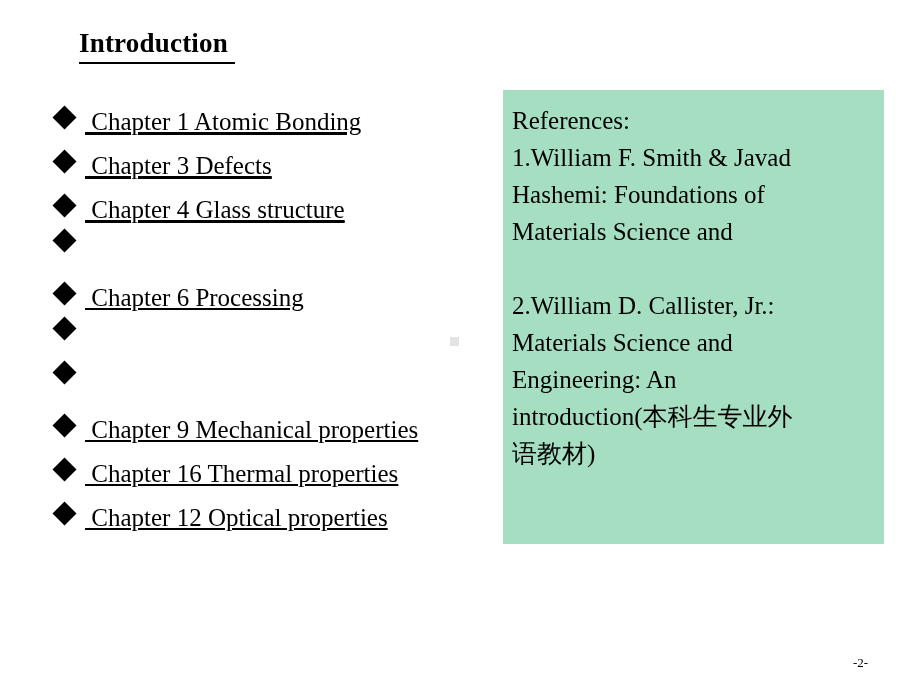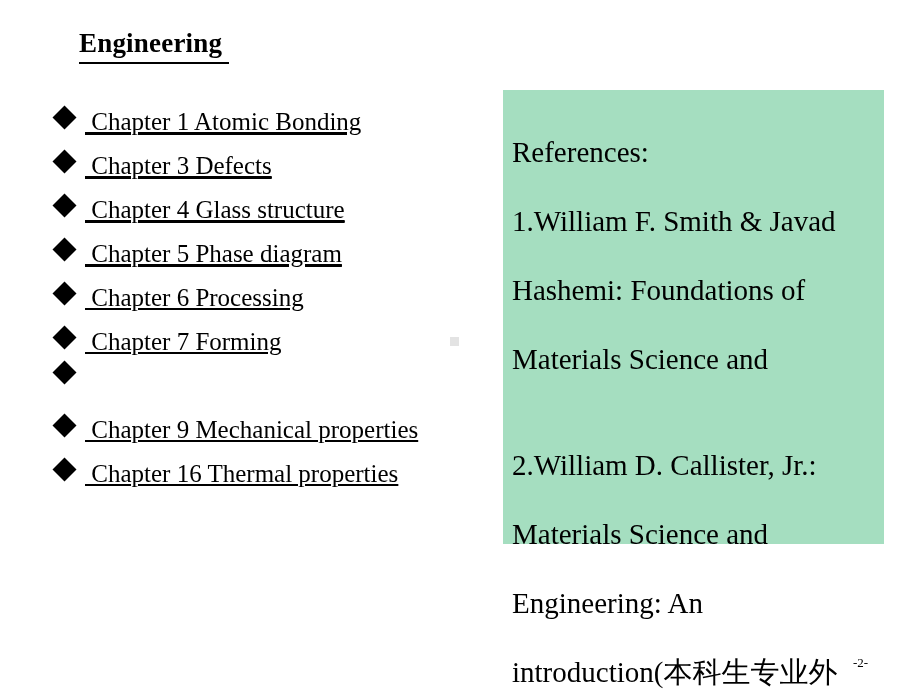--- a/index.html
+++ b/index.html
@@ -90,25 +90,24 @@
     position: absolute;
     left: 503px;
     top: 90px;
     width: 381px;
     height: 454px;
     background: #a5dec0;
     box-sizing: border-box;
     padding: 12px 14px 0 9px;
   }
   .ref-line {
-    font-size: 29px;
+    font-size: 25px;
     line-height: 37px;
     white-space: pre-wrap;
     color: #000000;
-    margin-top: 32px;
   }
   .ref-gap {
     height: 37px;
   }
 
   
   .page-number {
     position: absolute;
     left: 853px;
     top: 655px;
@@ -116,32 +115,33 @@
     line-height: 16px;
     color: #000000;
     white-space: pre;
   }
 </style>
 </head>
 <body>
 
 <div class="slide">
 
-  <div class="slide-title">Engineering </div>
+  <div class="slide-title">Introduction </div>
 
   <ul class="chapter-list">
       <li class="chapter-item underlined"><span class="bullet-diamond"></span><span class="chapter-text"> Chapter 1 Atomic Bonding</span></li>
       <li class="chapter-item underlined"><span class="bullet-diamond"></span><span class="chapter-text"> Chapter 3 Defects</span></li>
       <li class="chapter-item underlined"><span class="bullet-diamond"></span><span class="chapter-text"> Chapter 4 Glass structure</span></li>
-      <li class="chapter-item underlined"><span class="bullet-diamond"></span><span class="chapter-text"> Chapter 5 Phase diagram</span></li>
+      <li class="chapter-item underlined"><span class="bullet-diamond"></span></li>
       <li class="chapter-item"><span class="bullet-diamond"></span><span class="chapter-text"> Chapter 6 Processing</span></li>
-      <li class="chapter-item"><span class="bullet-diamond"></span><span class="chapter-text"> Chapter 7 Forming</span></li>
+      <li class="chapter-item"><span class="bullet-diamond"></span></li>
       <li class="chapter-item"><span class="bullet-diamond"></span></li>
       <li class="chapter-item"><span class="bullet-diamond"></span><span class="chapter-text"> Chapter 9 Mechanical properties</span></li>
       <li class="chapter-item"><span class="bullet-diamond"></span><span class="chapter-text"> Chapter 16 Thermal properties</span></li>
+      <li class="chapter-item"><span class="bullet-diamond"></span><span class="chapter-text"> Chapter 12 Optical properties</span></li>
     </ul>
 
   <div class="speckle"></div>
 
   <div class="references-box">
     <div class="ref-line">References:</div>
     <div id="references-lines">
         <div class="ref-line">1.William F. Smith &amp; Javad</div>
         <div class="ref-line">Hashemi: Foundations of</div>
         <div class="ref-line">Materials Science and</div>

